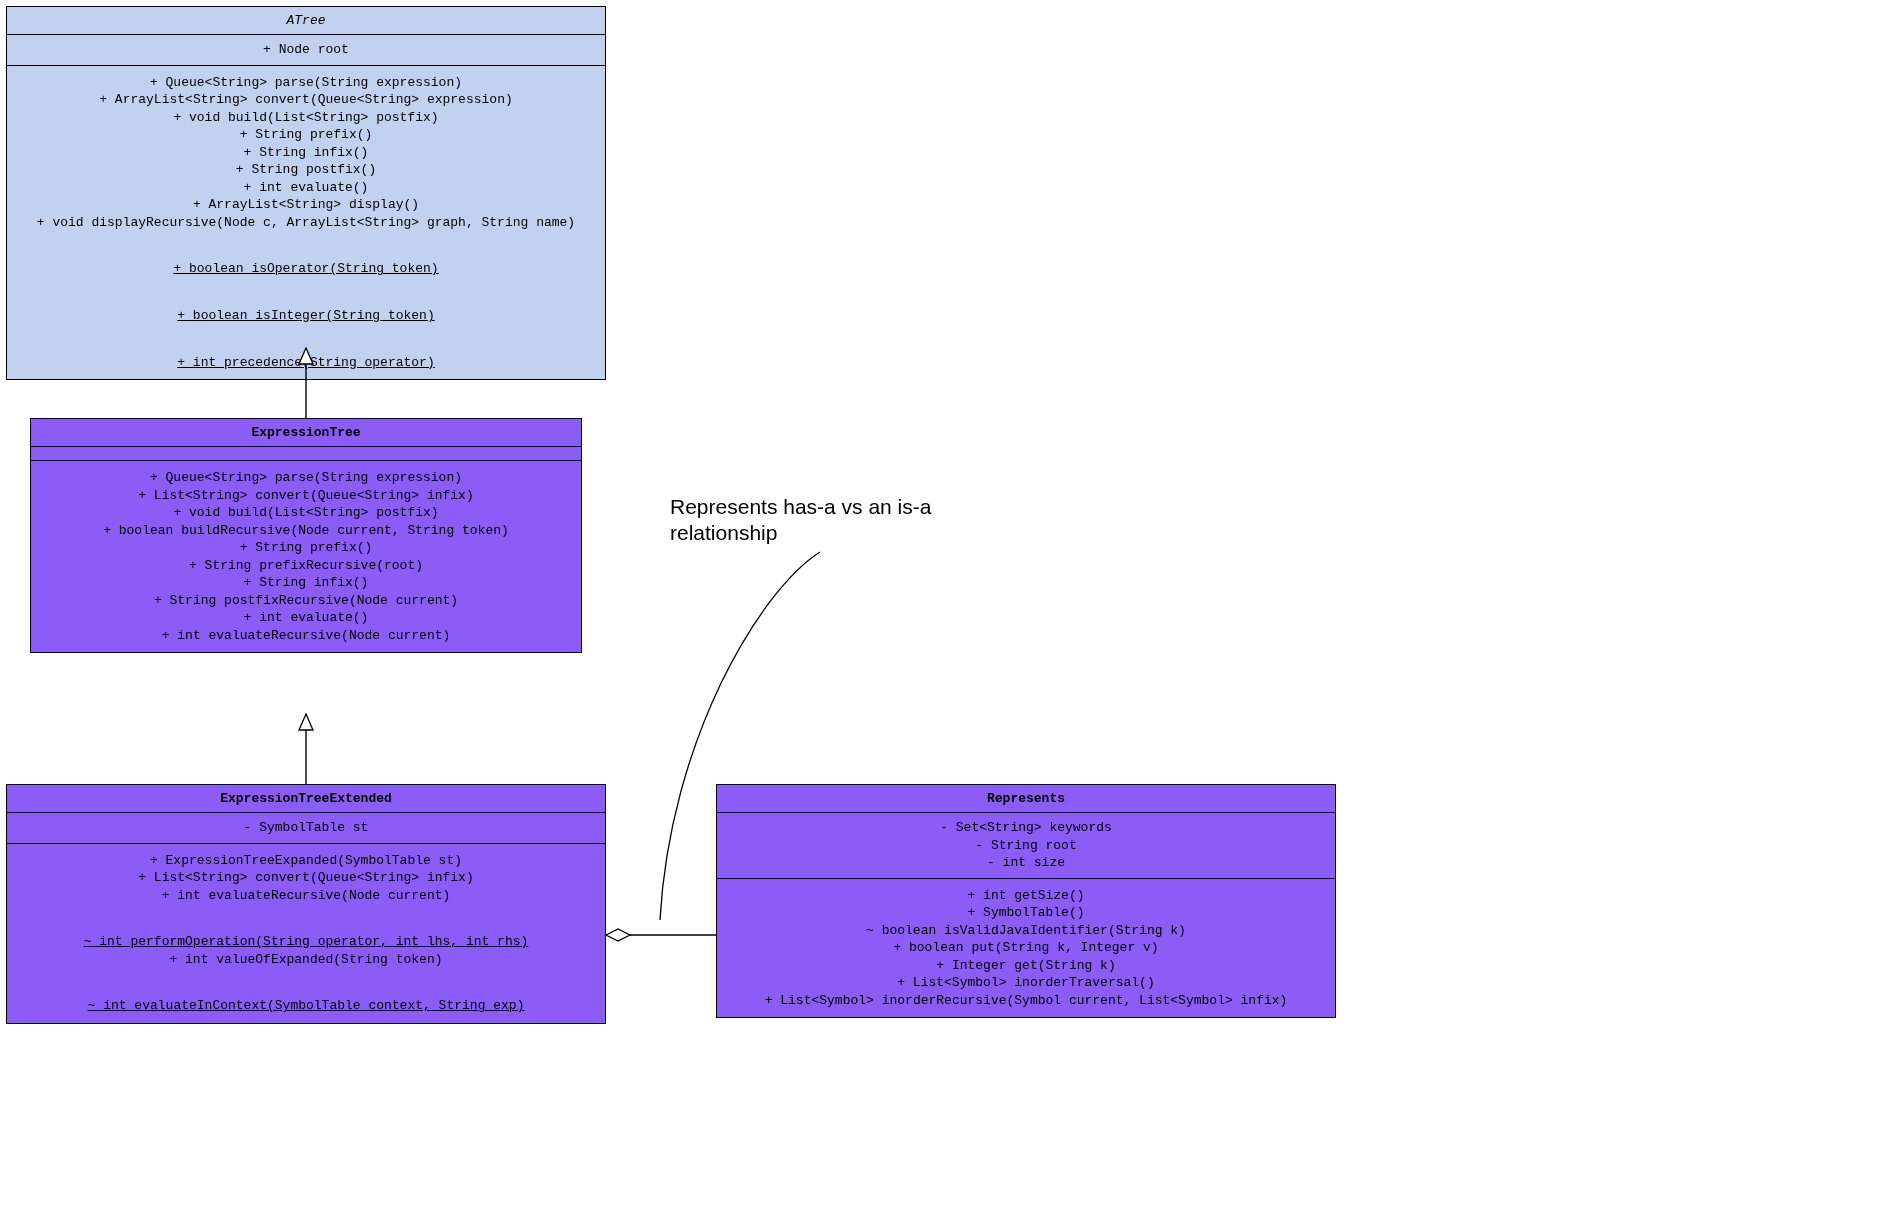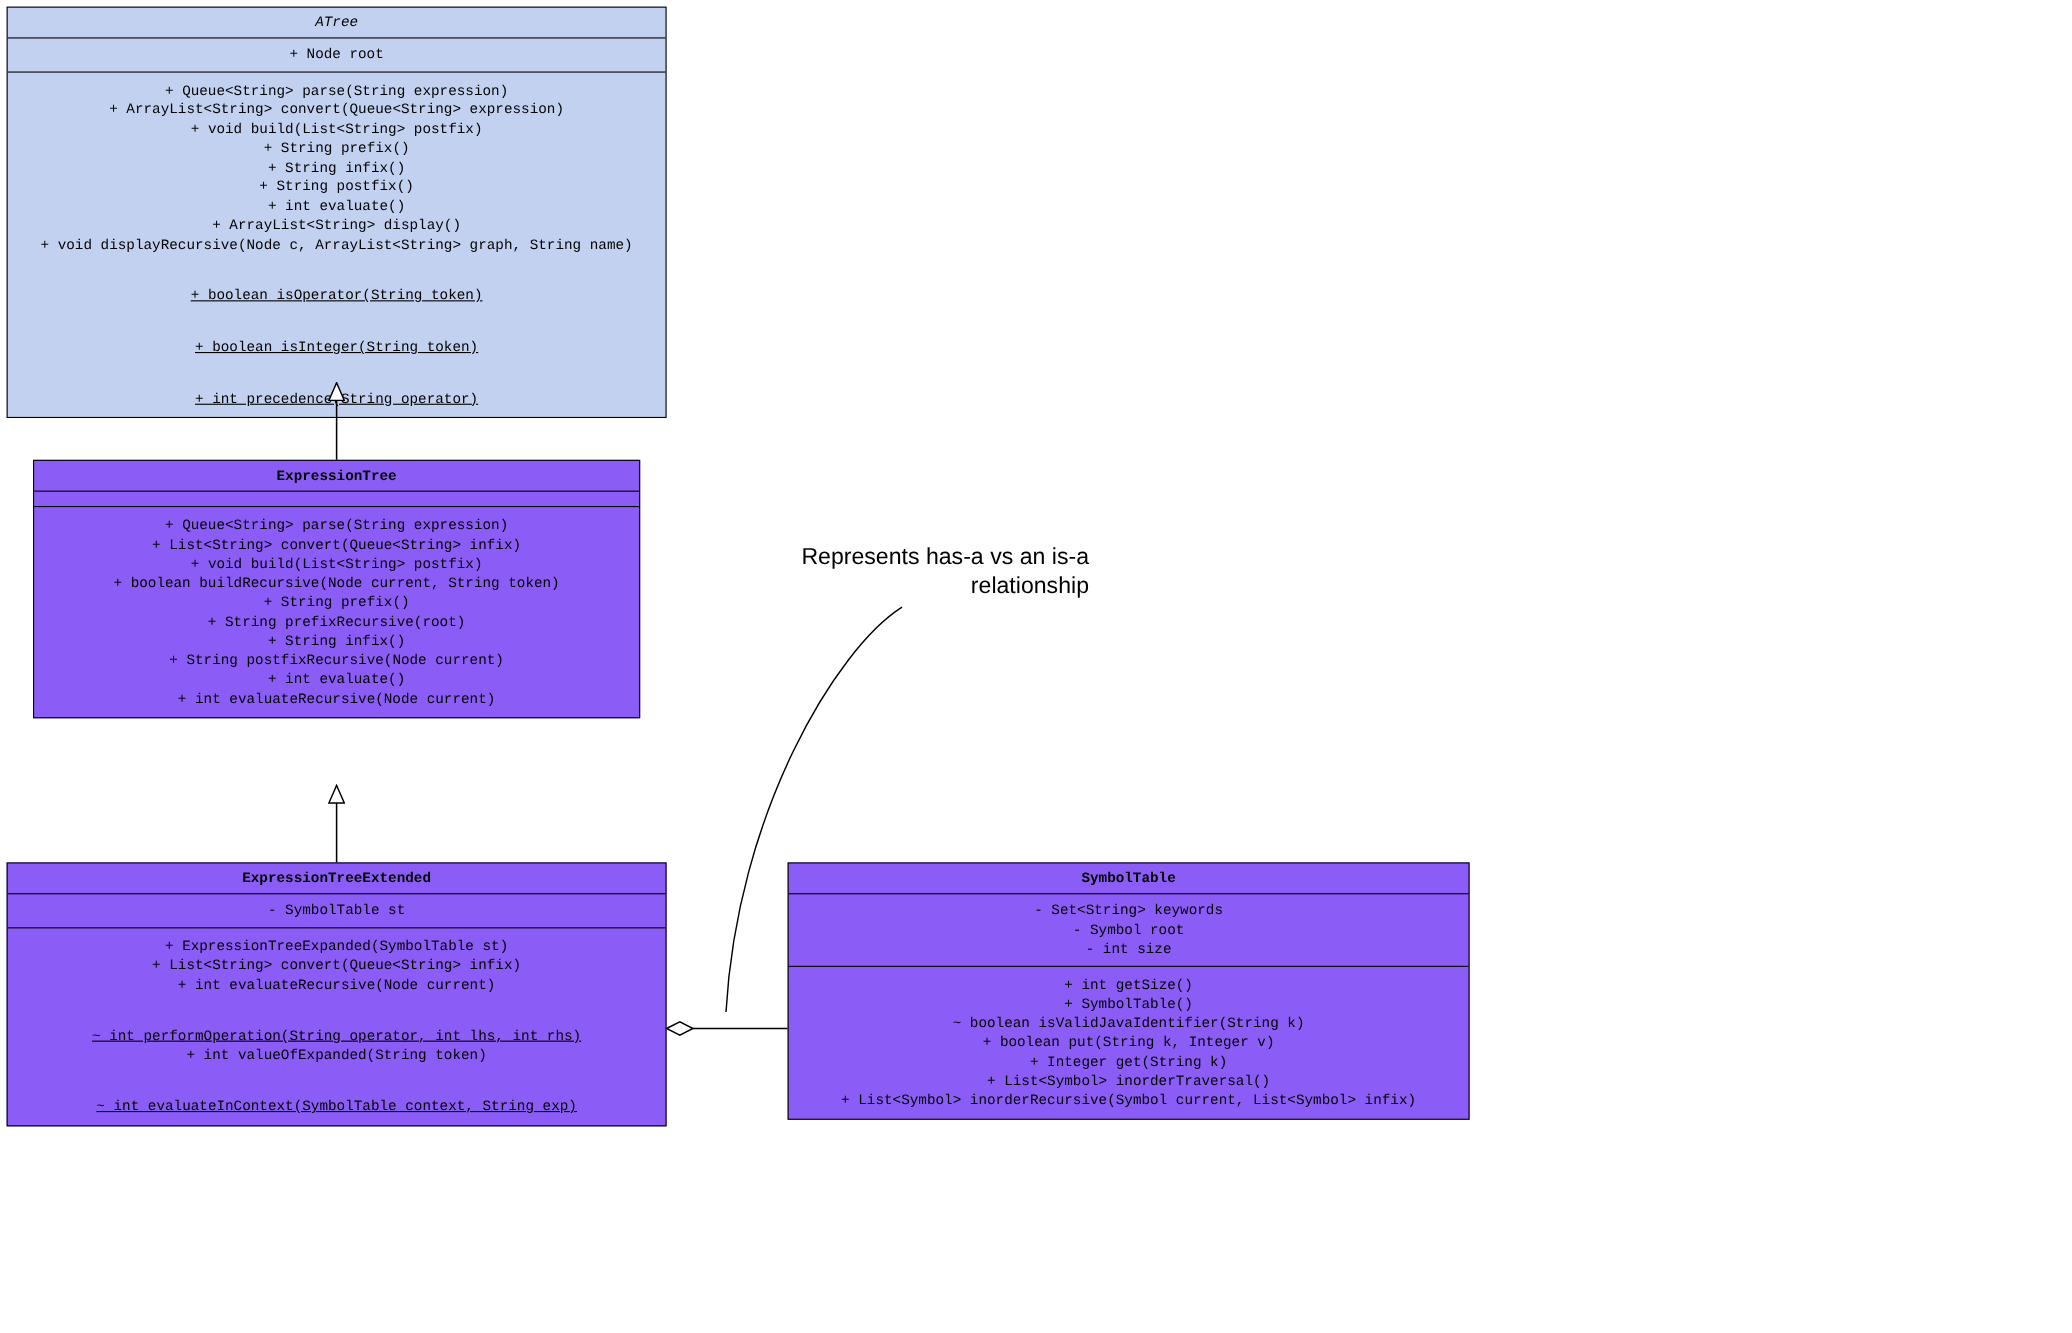--- a/index.html
+++ b/index.html
@@ -49,21 +49,21 @@
   svg.overlay {
     position: absolute;
     top: 0; left: 0;
     width: 1884px; height: 1212px;
     pointer-events: none;
   }
   .annotation {
     position: absolute;
     font-family: Helvetica, Arial, sans-serif;
     font-size: 21px;
-    text-align: right;
+    text-align: left;
     line-height: 1.25;
   }
 </style>
 </head>
 <body>
 
 <div class="canvas">
 
   <div class="uml-class abstract" style="left:6px; top:6px; width:600px;">
     <div class="uml-title italic">
@@ -119,25 +119,25 @@
       <div class="mline">+ List&lt;String&gt; convert(Queue&lt;String&gt; infix)</div>
       <div class="mline">+ int evaluateRecursive(Node current)</div>
       <div class="mline uline">~ int performOperation(String operator, int lhs, int rhs)</div>
       <div class="mline">+ int valueOfExpanded(String token)</div>
       <div class="mline uline">~ int evaluateInContext(SymbolTable context, String exp)</div>
     </div>
   </div>
 
   <div class="uml-class" style="left:716px; top:784px; width:620px;">
     <div class="uml-title">
-      <span>SymbolTable</span>
+      <span>Represents</span>
     </div>
     <div class="uml-attrs">
       <div class="mline">- Set&lt;String&gt; keywords</div>
-      <div class="mline">- Symbol root</div>
+      <div class="mline">- String root</div>
       <div class="mline">- int size</div>
     </div>
     <div class="uml-ops">
       <div class="mline">+ int getSize()</div>
       <div class="mline">+ SymbolTable()</div>
       <div class="mline">~ boolean isValidJavaIdentifier(String k)</div>
       <div class="mline">+ boolean put(String k, Integer v)</div>
       <div class="mline">+ Integer get(String k)</div>
       <div class="mline">+ List&lt;Symbol&gt; inorderTraversal()</div>
       <div class="mline">+ List&lt;Symbol&gt; inorderRecursive(Symbol current, List&lt;Symbol&gt; infix)</div>

